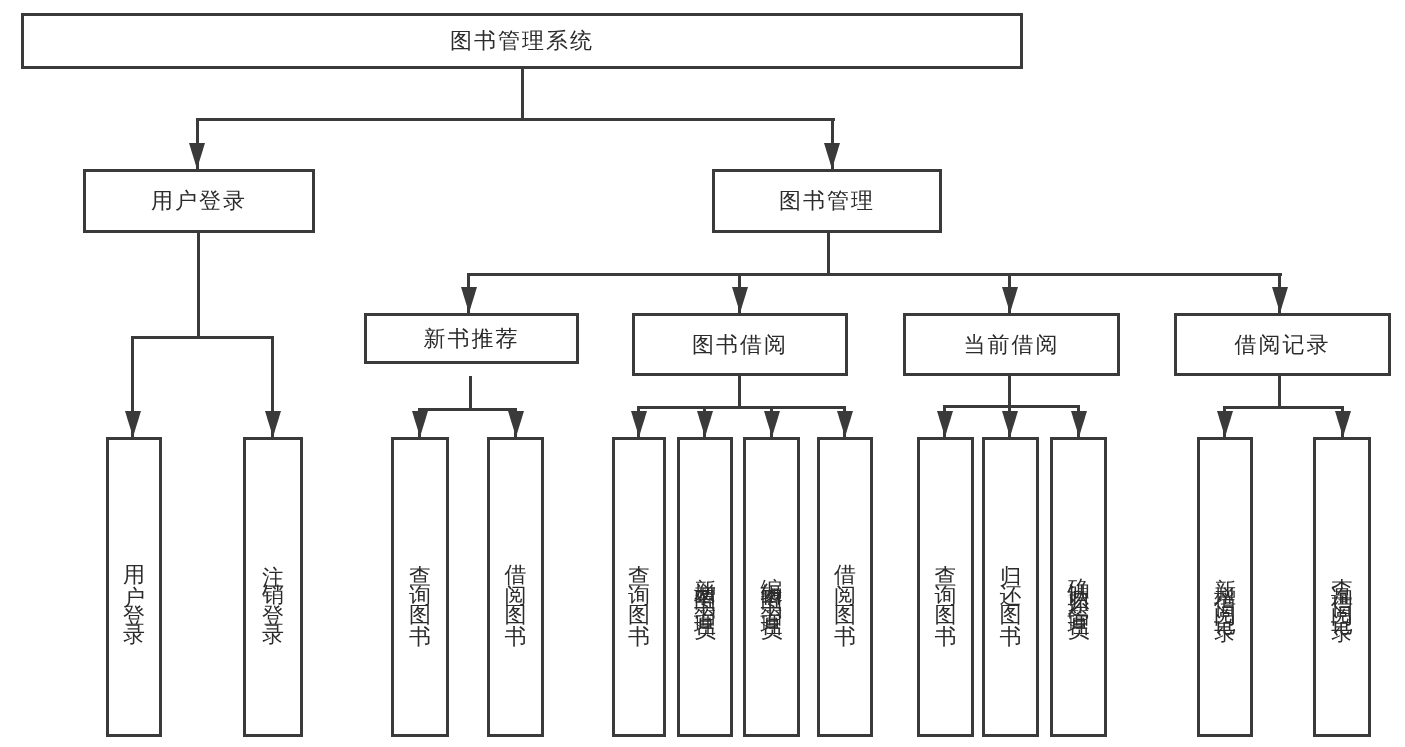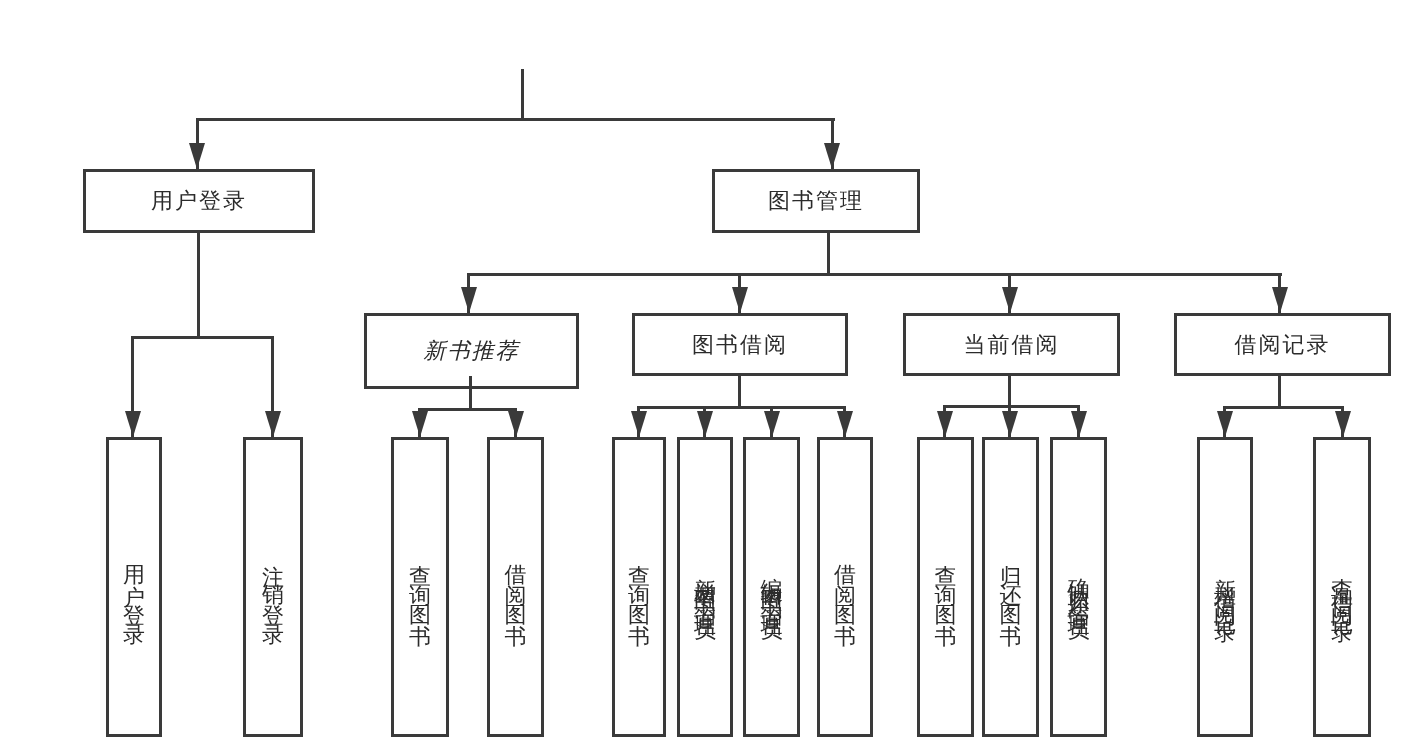--- a/index.html
+++ b/index.html
@@ -64,30 +64,33 @@
     letter-spacing: 1px;
     z-index: 5;
     white-space: nowrap;
   }
 </style>
 </head>
 <body>
 
 <div class="canvas">
 
+  <div class="node" style="left:21px; top:13px; width:1002px; height:56px;">
+    <span class="hlabel">图书管理系统</span>
+  </div>
 
   <div class="node" style="left:83px; top:169px; width:232px; height:64px;">
     <span class="hlabel">用户登录</span>
   </div>
 
-  <div class="node" style="left:712px; top:169px; width:208px; height:64px;">
+  <div class="node" style="left:712px; top:169px; width:230px; height:64px;">
     <span class="hlabel">图书管理</span>
   </div>
 
-  <div class="node" style="left:364px; top:313px; width:215px; height:76px;font-style:italic;">
+  <div class="node" style="left:364px; top:313px; width:215px; height:51px;">
     <span class="hlabel">新书推荐</span>
   </div>
 
   <div class="node" style="left:632px; top:313px; width:216px; height:63px;">
     <span class="hlabel">图书借阅</span>
   </div>
 
   <div class="node" style="left:903px; top:313px; width:217px; height:63px;">
     <span class="hlabel">当前借阅</span>
   </div>

